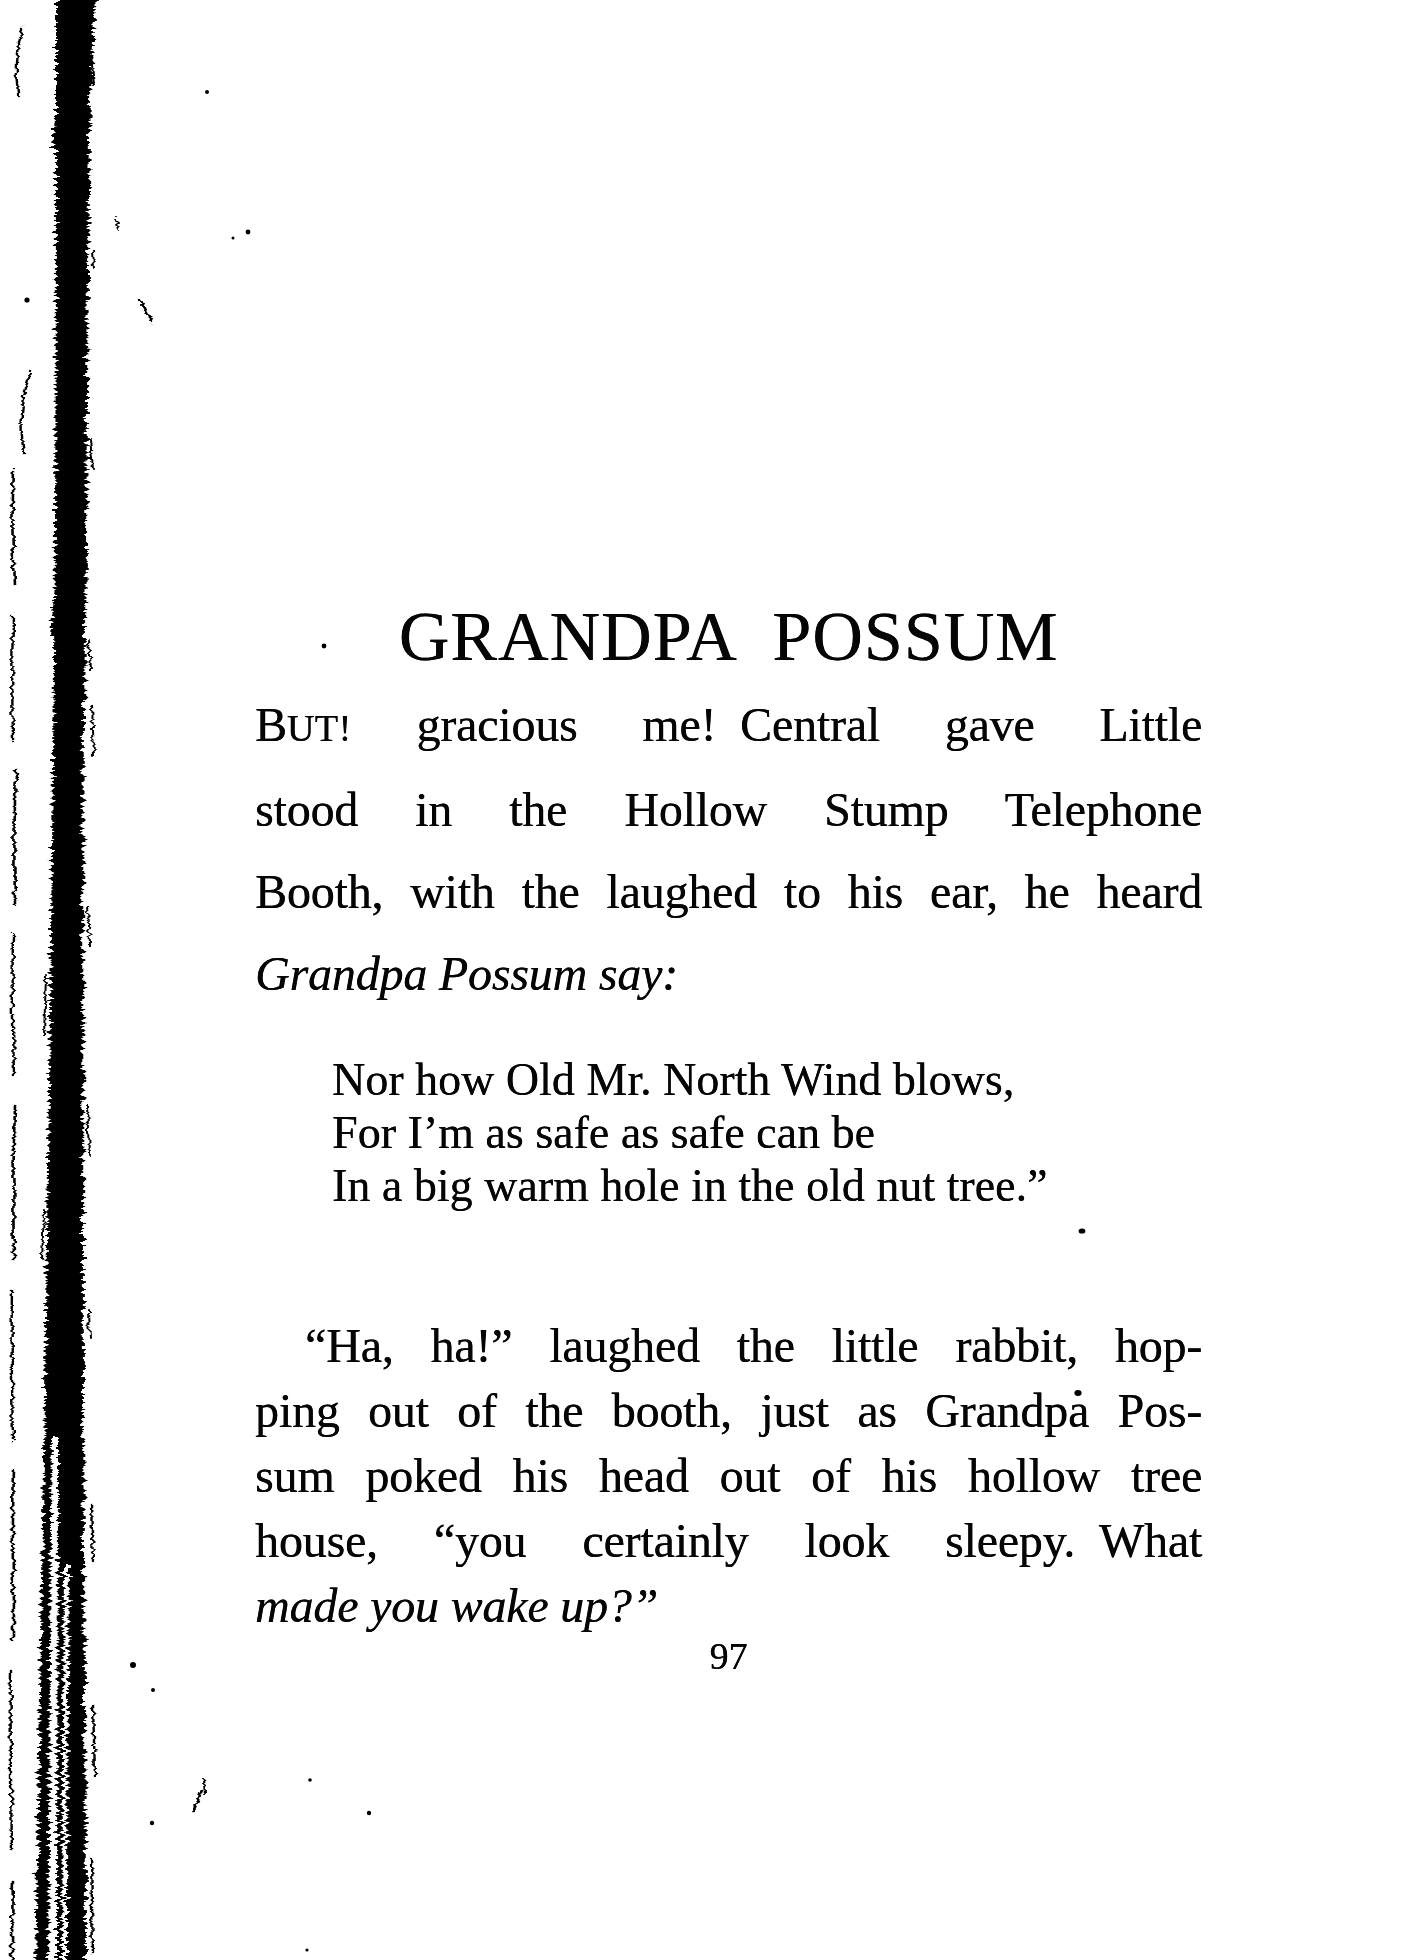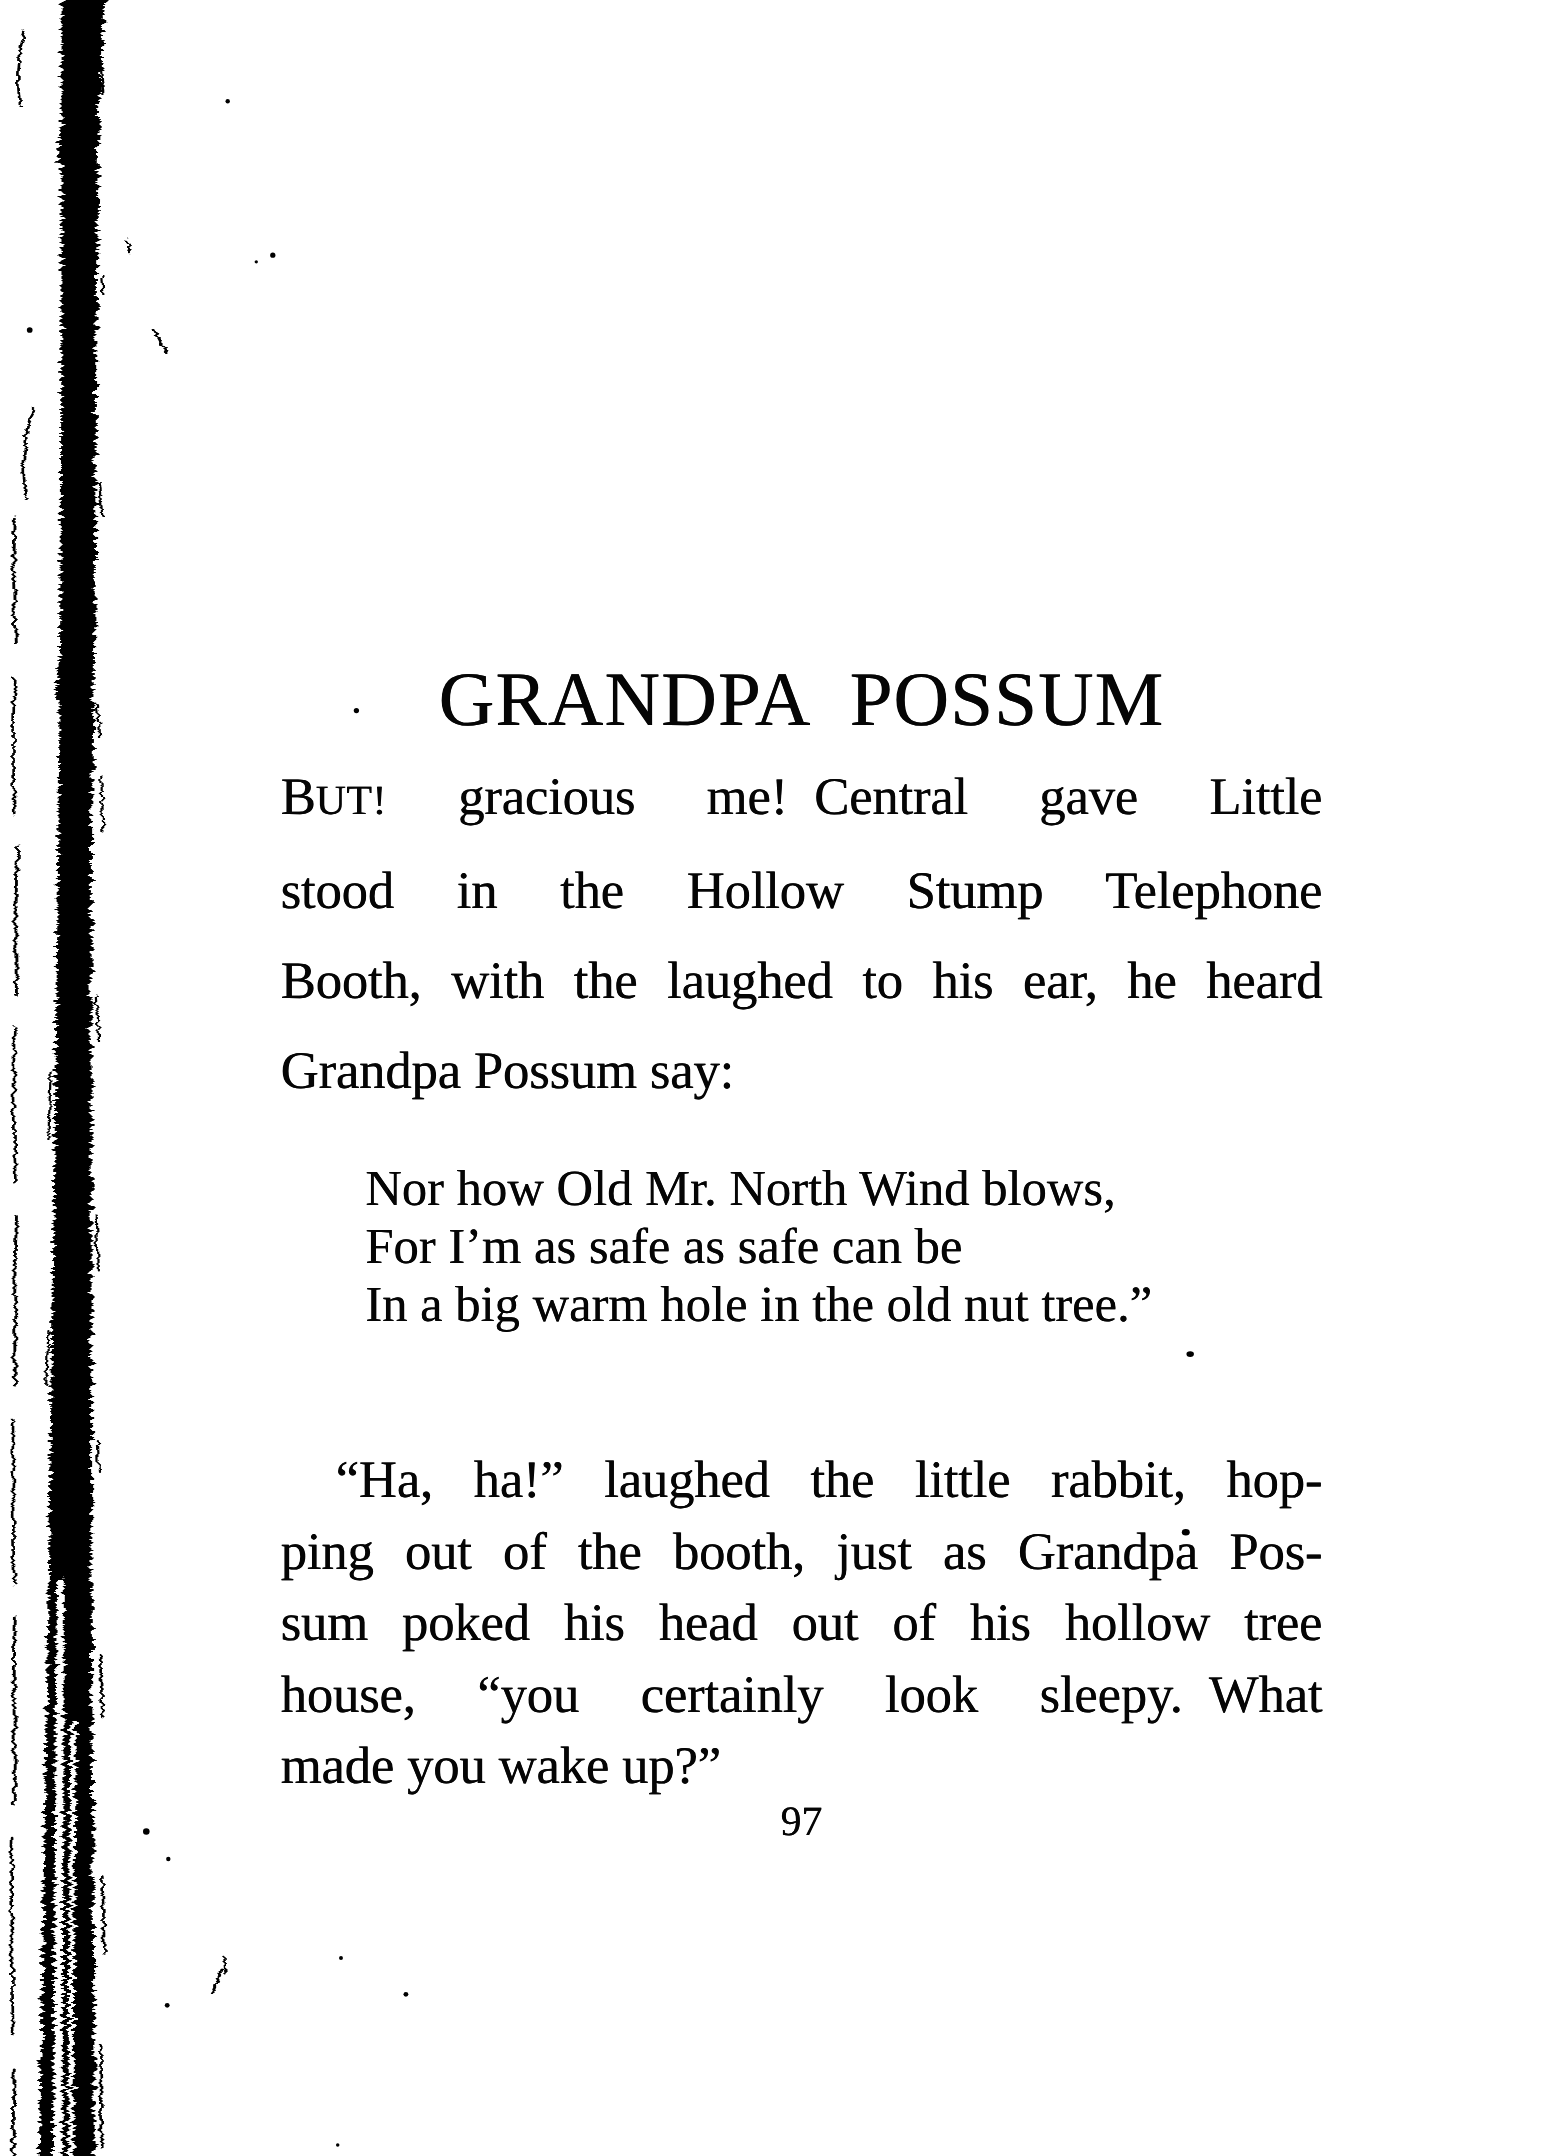--- a/index.html
+++ b/index.html
@@ -21,21 +21,21 @@
     letter-spacing:1px;word-spacing:20px;
     text-align:center;
     text-shadow:0.4px 0.4px 0 currentColor;
     white-space:nowrap;
     margin-top:44px;
   }
   .para{font-size:48px;letter-spacing:-0.2px;text-shadow:0.35px 0.35px 0 currentColor;}
   .p1{top:684px;line-height:82px;}
   .p2{top:1313px;line-height:65px;}
   .jline{text-align:justify;text-align-last:justify;}
-  .jline.end{text-align-last:left;}
+  .jline.end{text-align-last:left;font-style:italic;}
   .jline.indent{text-indent:50px;}
   .leadcap{font-size:48px;}
   .smallcaps{font-size:38px;letter-spacing:0.5px;}
   .poem{
     left:332px;top:1053px;width:900px;
     position:absolute;
     font-size:46px;line-height:53px;
     text-shadow:0.3px 0.3px 0 currentColor;
   }
   .vline{white-space:nowrap;}

